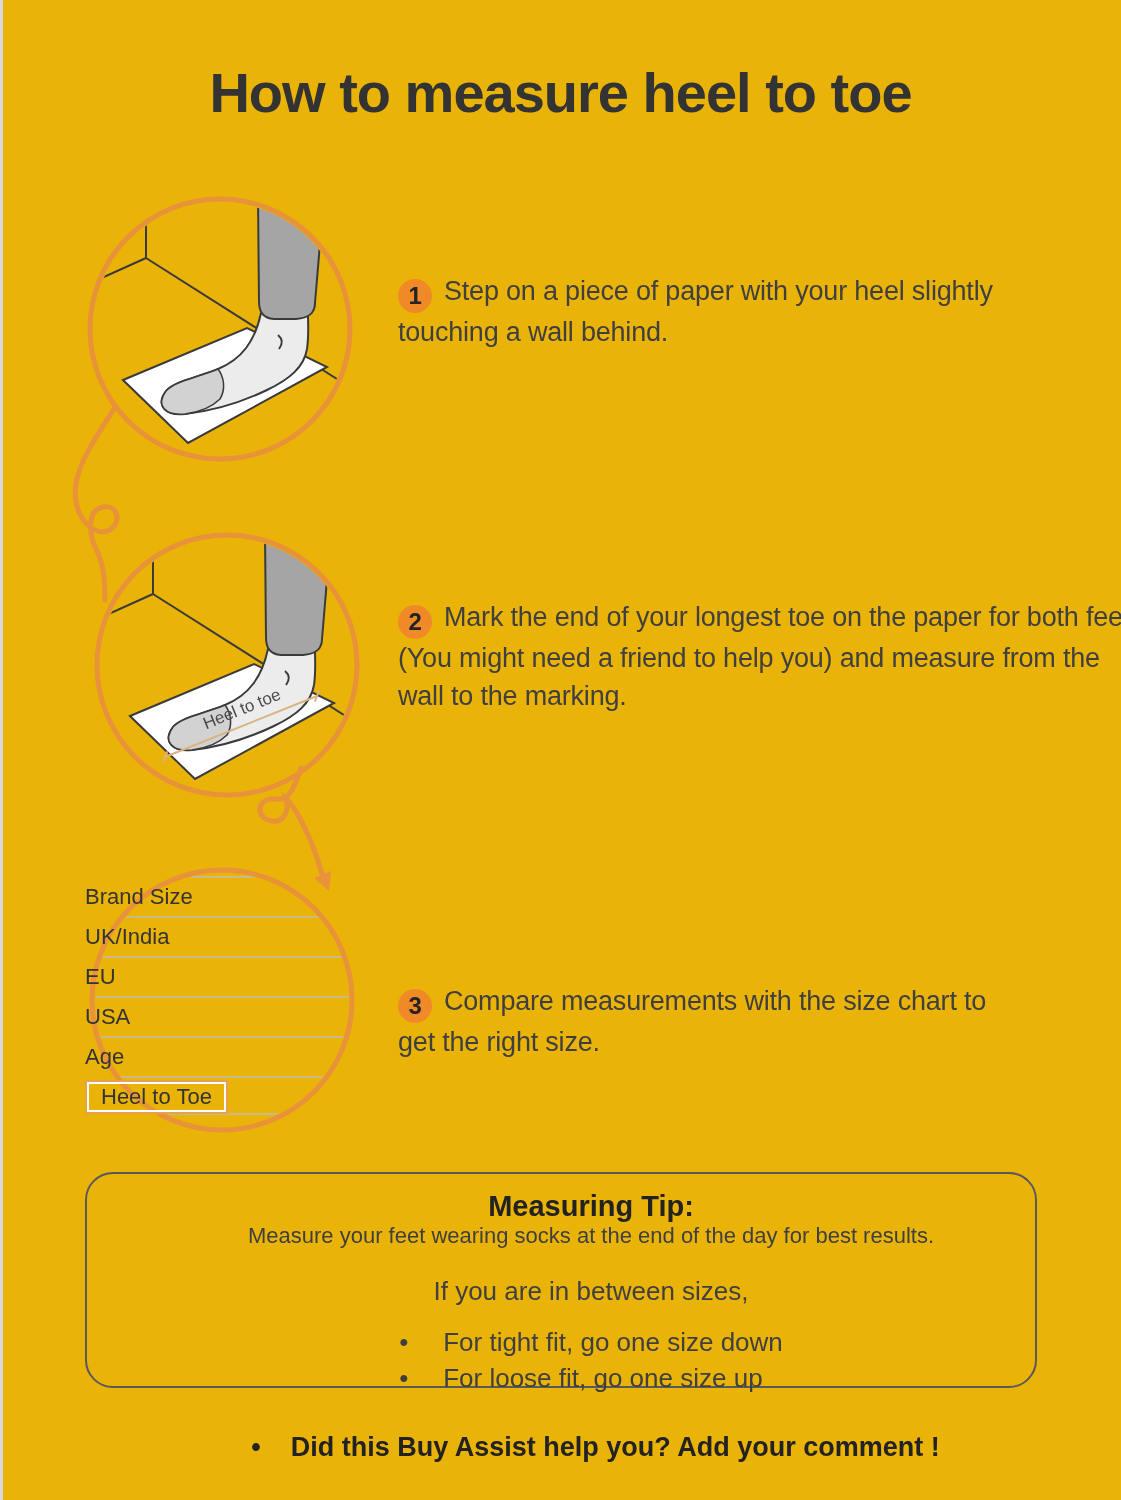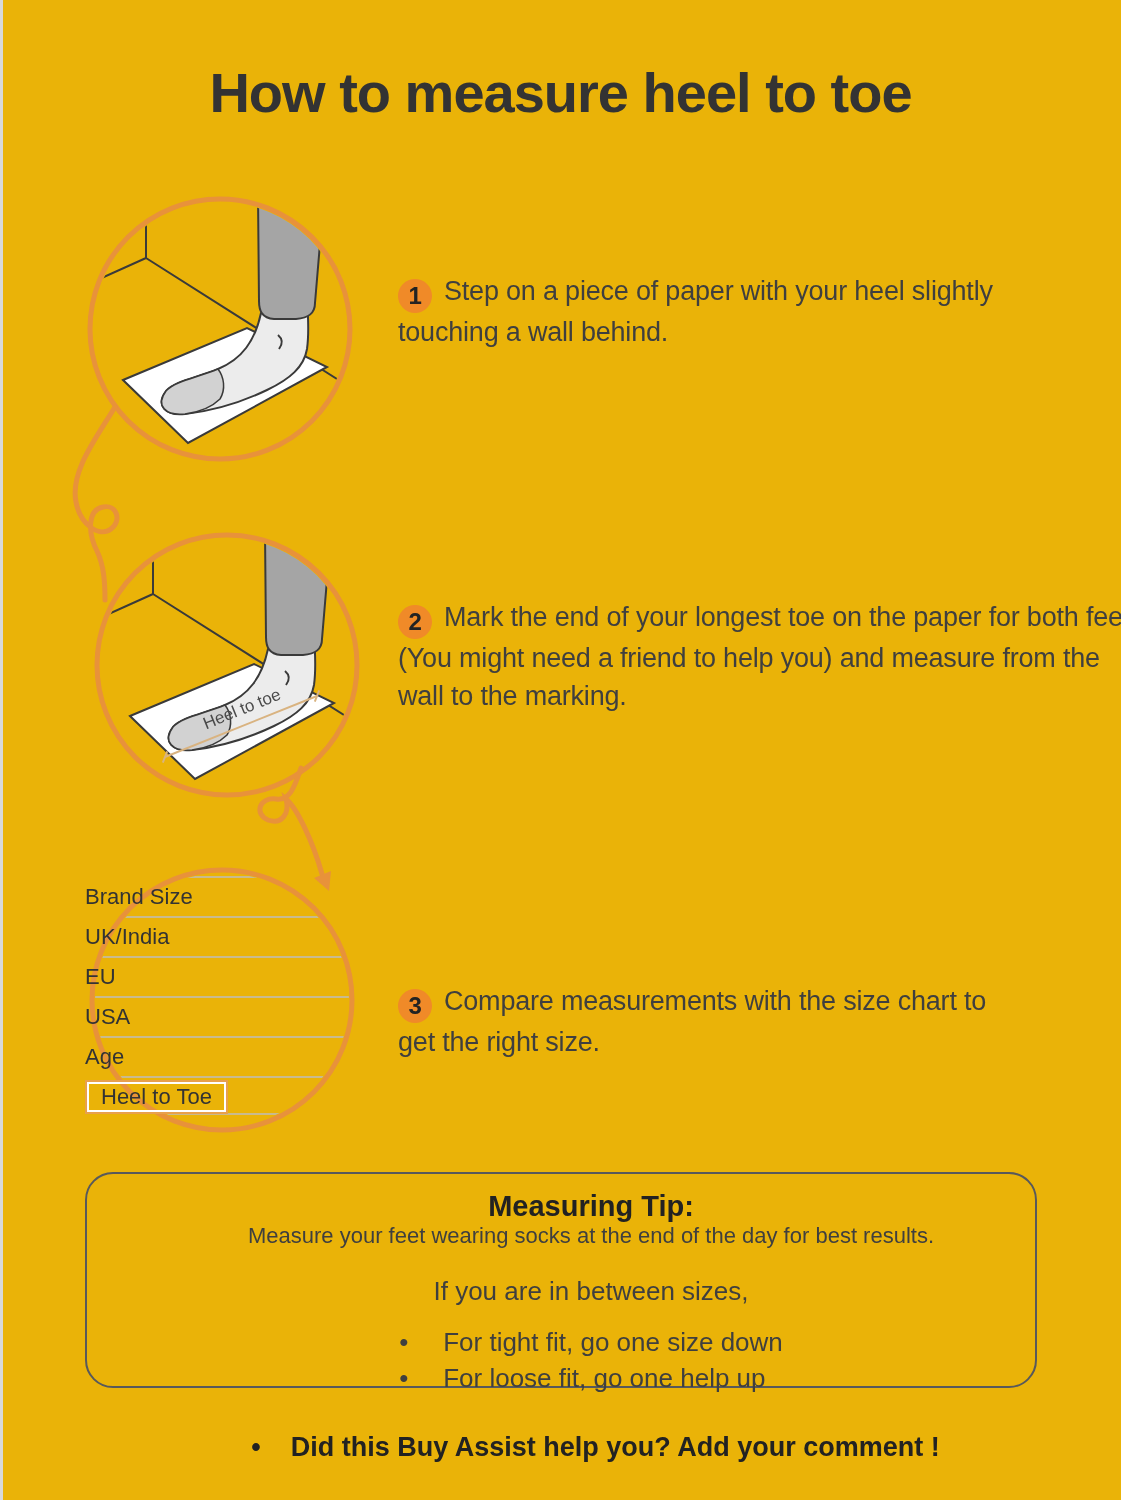--- a/index.html
+++ b/index.html
@@ -137,21 +137,21 @@
     <div class="size-row"><span class="boxed">Heel to Toe</span></div>
   </div>
 
   <div class="tipbox">
     <div class="tip-title">Measuring Tip:</div>
     <div class="tip-line1">Measure your feet wearing socks at the end of the day for best results.</div>
     <div class="tip-line2">If you are in between sizes,</div>
     <div>
       <div class="tip-bullets">
         <div><span class="dot">•</span><span>For tight fit, go one size down</span></div>
-        <div><span class="dot">•</span><span>For loose fit, go one help up</span></div>
+        <div><span class="dot">•</span><span>For loose fit, go one size up</span></div>
       </div>
     </div>
   </div>
 
   <div class="footer-note">
     <span class="dot">•</span><span>Did this Buy Assist help you? Add your comment !</span>
   </div>
 
 </div>
 

